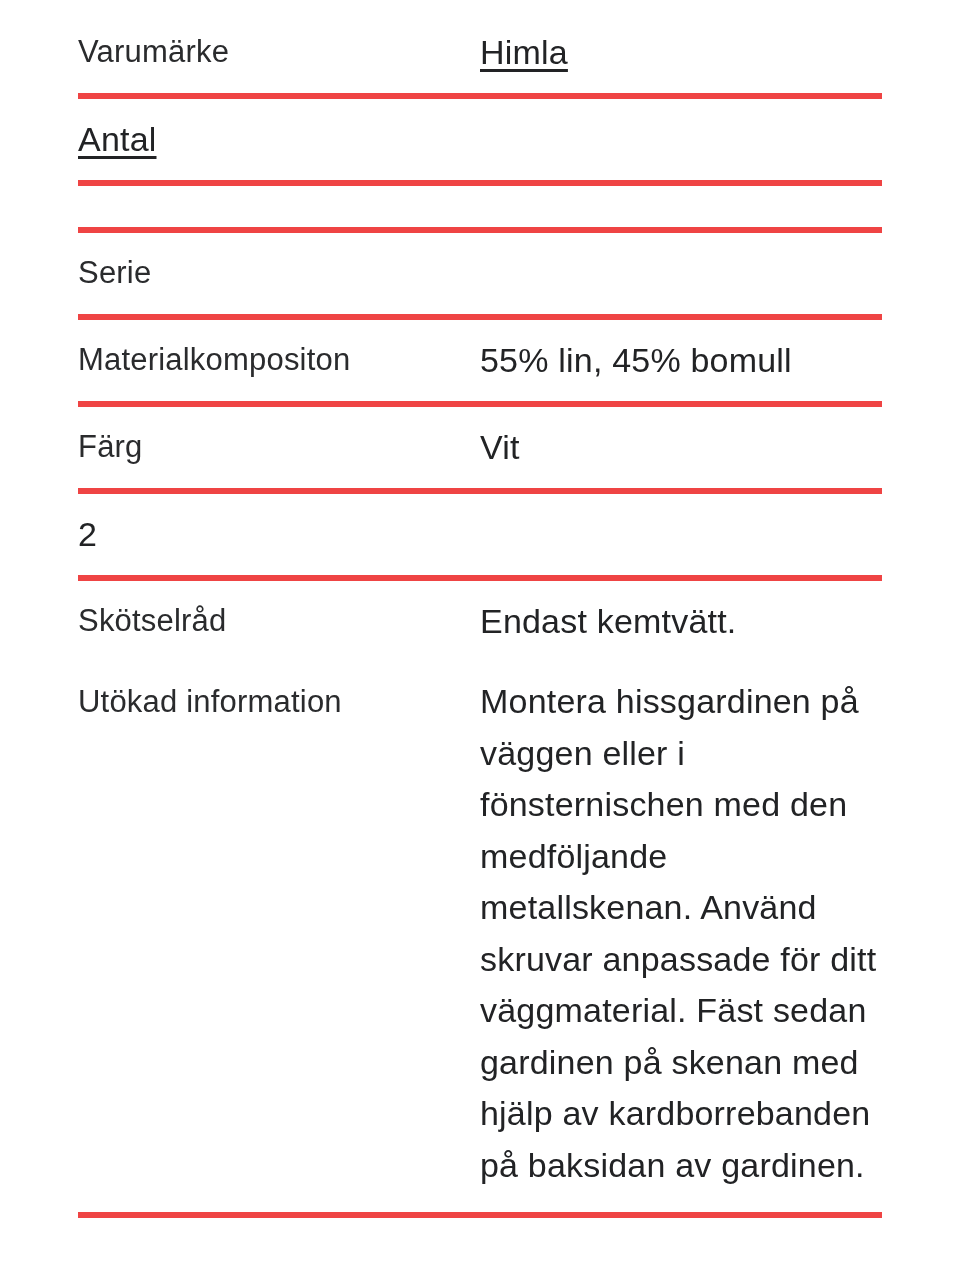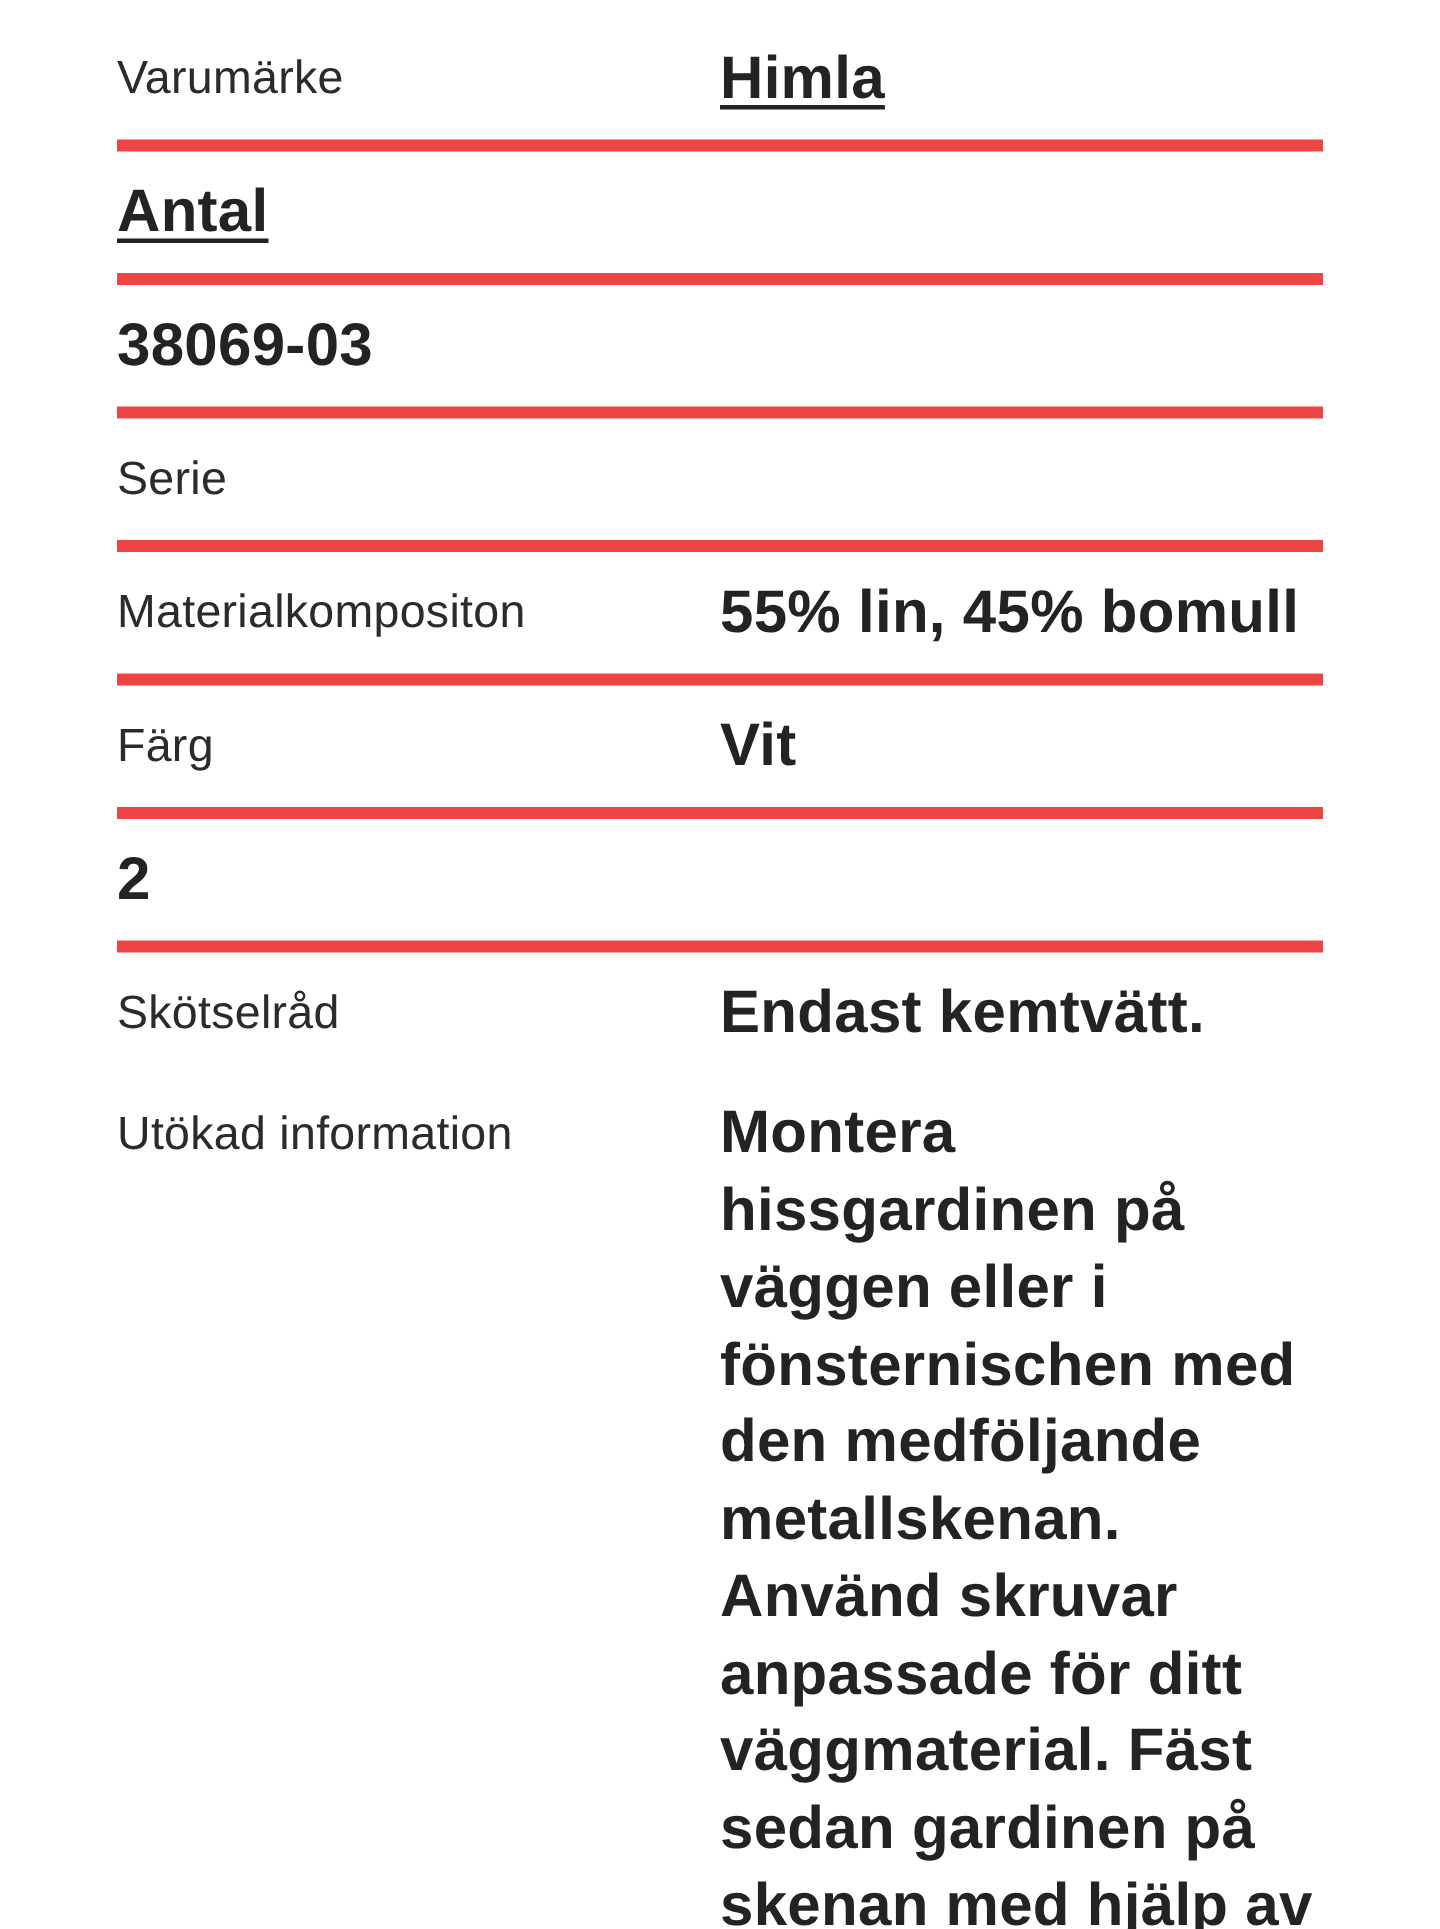--- a/index.html
+++ b/index.html
@@ -5,52 +5,51 @@
     html, body { margin: 0; padding: 0; background: #ffffff; }
     body {
       width: 960px; height: 1286px; overflow: hidden;
       font-family: "Liberation Sans", sans-serif;
       color: #222325;
     }
     .spec-table {
       position: absolute; left: 78px; top: 12px; width: 804px;
     }
     .row {
-      display: flex; border-bottom: 8px solid #ef4444;
+      display: flex; border-bottom: 6px solid #ef4444;
       padding: 20px 0 21px 0;
     }
     .row.last { border-bottom: none; }
     .row .label {
       width: 402px; flex: 0 0 402px;
       font-size: 31px; font-weight: 400; color: #2a2b2d;
       line-height: 40px; letter-spacing: 0.2px;
     }
     .row .value {
-      flex: 1; font-size: 40px; font-weight: 700; color: #222325;
+      flex: 1; font-size: 34px; font-weight: 400; color: #222325;
       line-height: 40px; letter-spacing: 0.2px;
     }
     .row .value a {
       color: #222325; text-decoration: underline; text-decoration-thickness: 3px;
       text-underline-offset: 5px;
     }
     .row.multi .value { line-height: 51.5px; margin-top: -6px; }
   </style>
 </head>
 <body>
 
 <div class="spec-table">
   <div class="row">
     <div class="label">Varumärke</div>
     <div class="value"><a href="#">Himla</a></div>
   </div>
   <div class="row">
     <div class="value"><a href="#">Antal</a></div>
   </div>
   <div class="row">
-    <div class="value">38069-03</div>
   </div>
   <div class="row">
     <div class="label">Serie</div>
   </div>
   <div class="row">
     <div class="label">Materialkompositon</div>
     <div class="value">55% lin, 45% bomull</div>
   </div>
   <div class="row">
     <div class="label">Färg</div>

